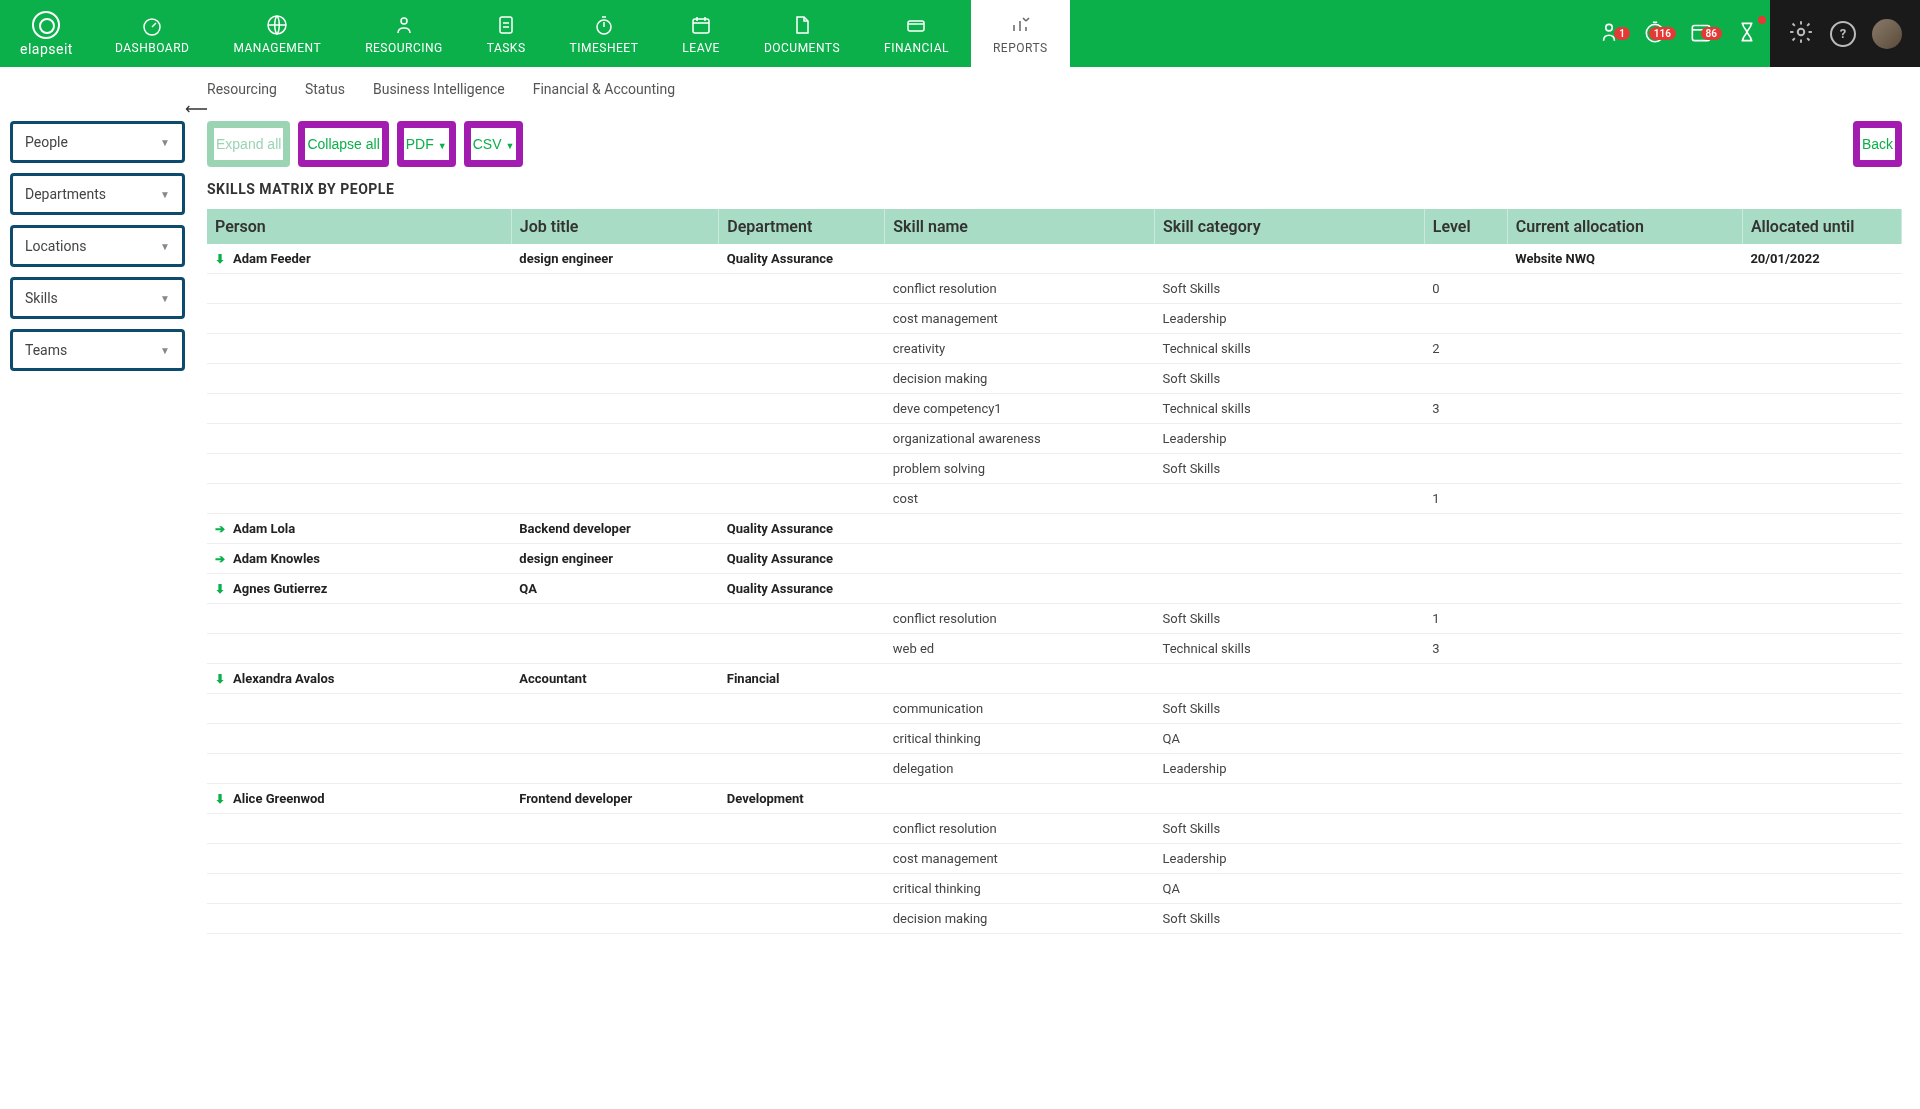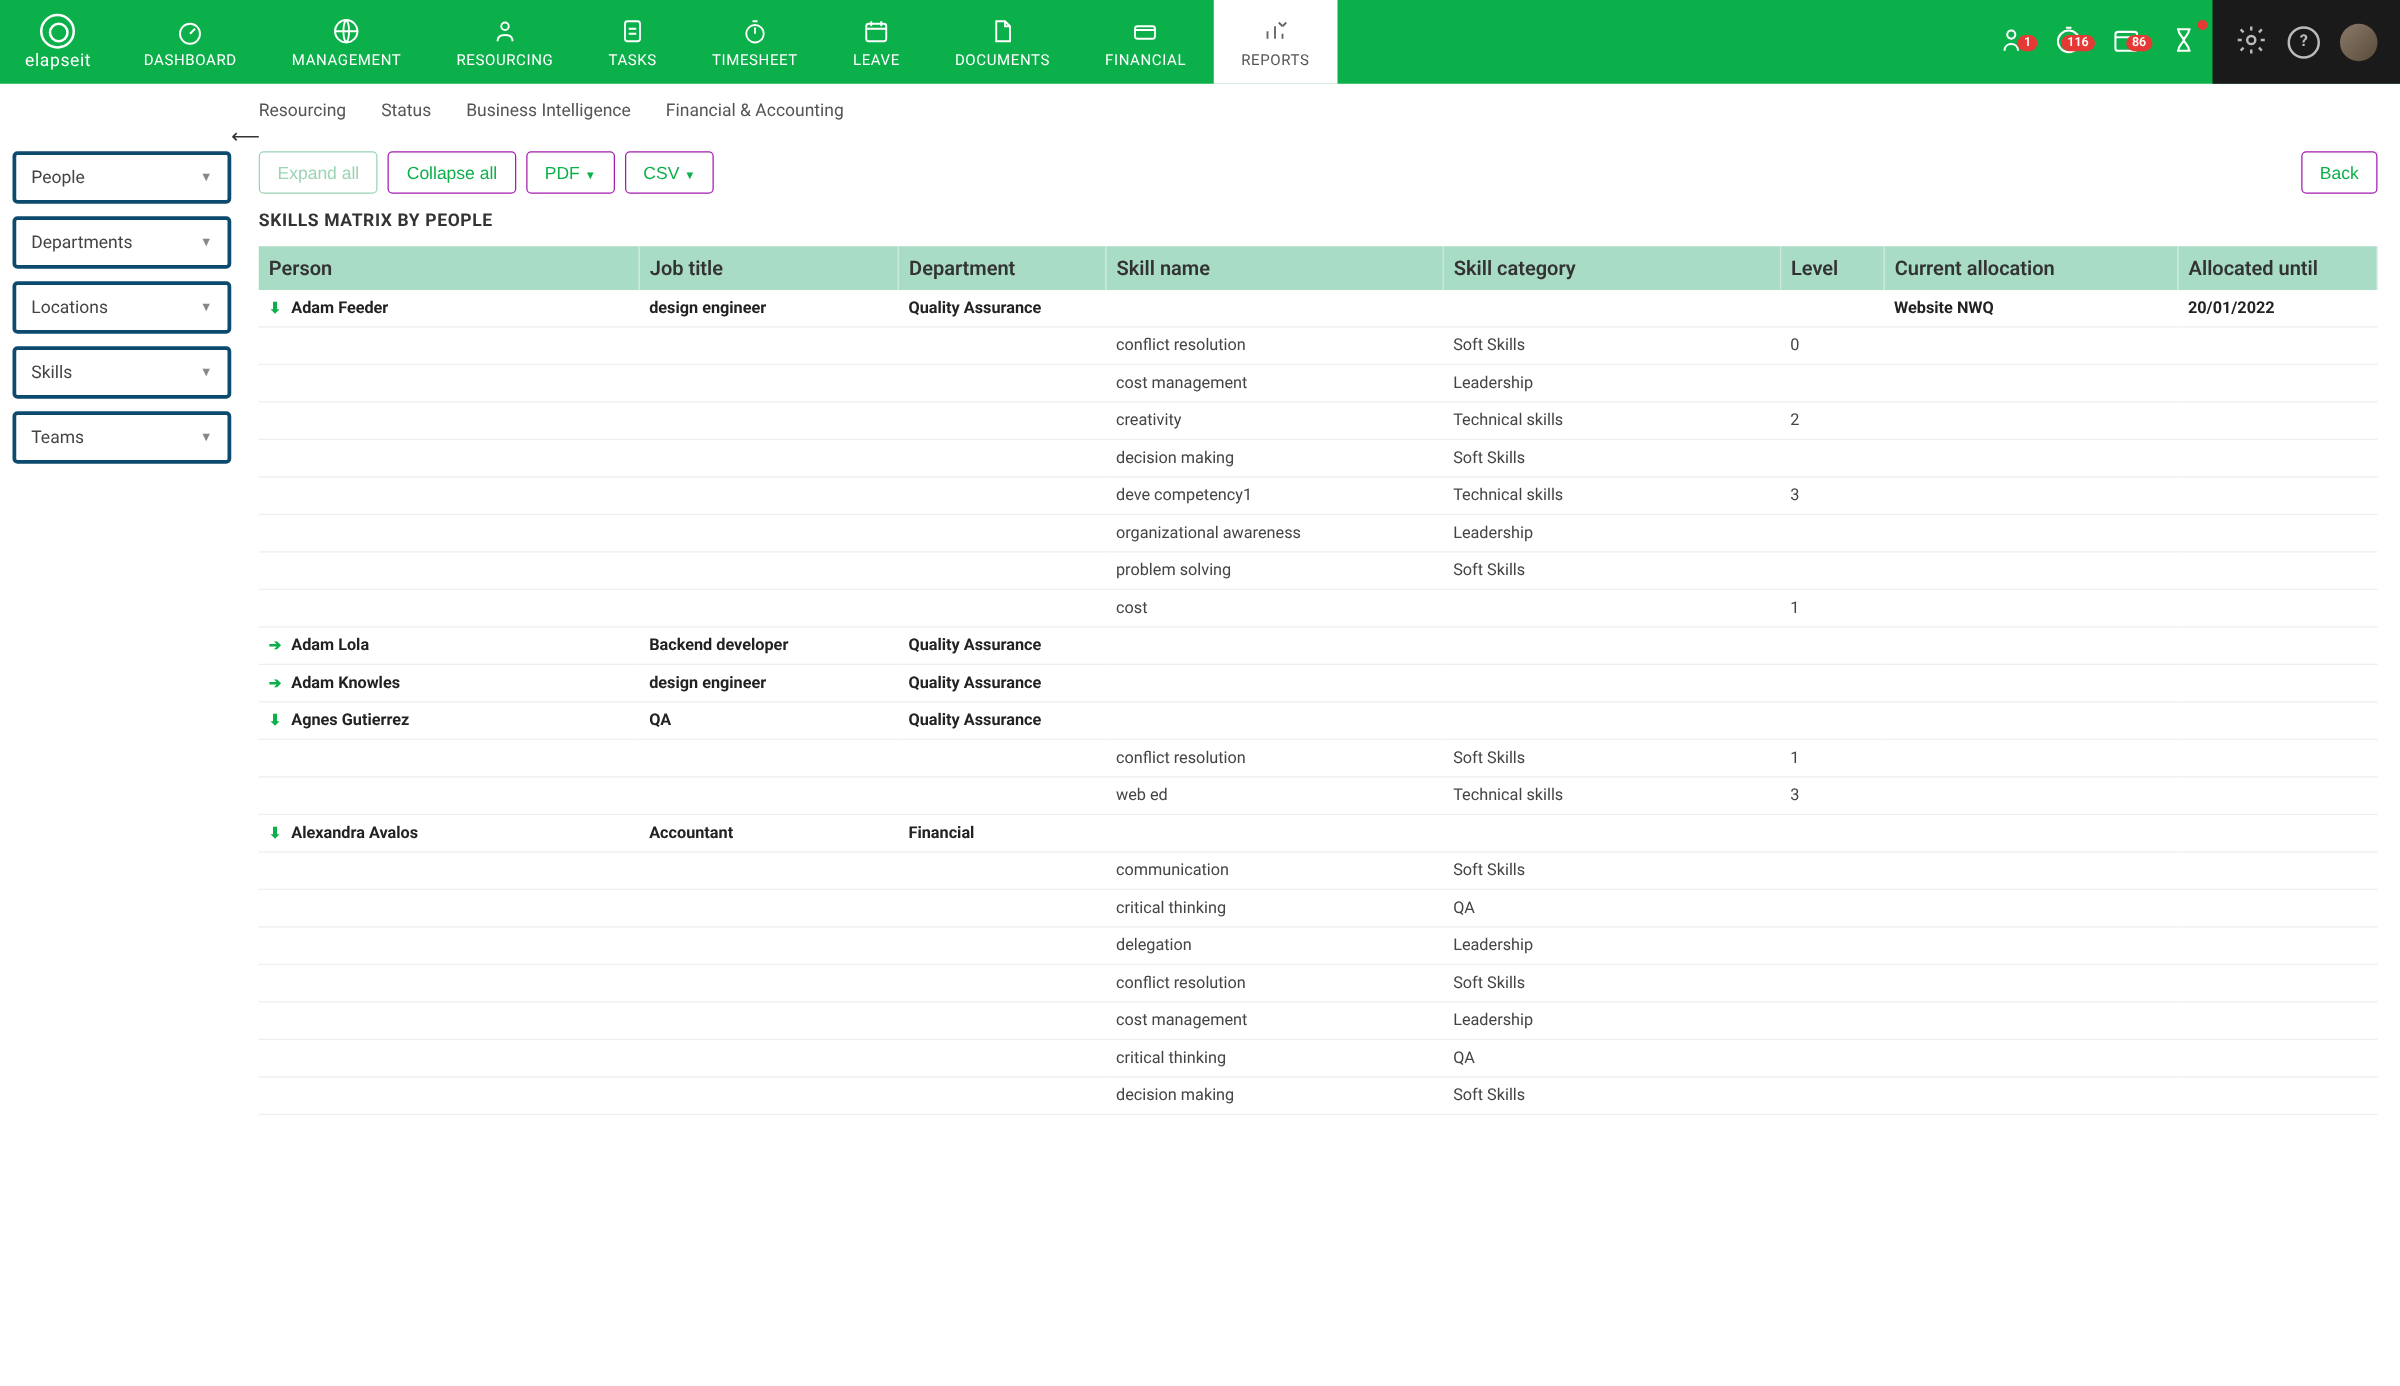--- a/index.html
+++ b/index.html
@@ -30,21 +30,21 @@
 
 
 .main { display: flex; }
 .sidebar { width: 195px; padding: 10px; }
 .filter-select { display: flex; align-items: center; justify-content: space-between; border: 3px solid #0c4a6e; border-radius: 4px; padding: 10px 12px; margin-bottom: 10px; background: #fff; cursor: pointer; font-size: 14px; color: #444; }
 .filter-select .caret { font-size: 10px; color: #888; }
 .content { flex: 1; padding: 10px 18px 20px 12px; }
 
 
 .toolbar { display: flex; align-items: center; gap: 8px; margin-bottom: 14px; }
-.btn { border: 1px solid #a21caf; background: #fff; color: #0cb04a; padding: 8px 14px; border-radius: 4px; cursor: pointer; font-size: 14px; }
+.btn { border: 7px solid #a21caf; background: #fff; color: #0cb04a; padding: 8px 2px; border-radius: 4px; cursor: pointer; font-size: 14px; }
 .btn.muted { color: #9ad4b3; border-color: #9ad4b3; }
 .btn-back { margin-left: auto; }
 .btn .caret { font-size: 9px; margin-left: 4px; }
 
 .page-title { font-size: 14px; font-weight: 700; letter-spacing: 0.5px; margin-bottom: 12px; color: #333; }
 
 
 table { width: 100%; border-collapse: collapse; font-size: 13px; }
 thead th { background: #a8dcc4; color: #333; text-align: left; padding: 8px 8px; font-weight: 600; font-size: 16px; border-right: 1px solid rgba(255,255,255,0.4); }
 tbody td { padding: 7px 8px; border-bottom: 1px solid #eee; color: #444; vertical-align: middle; }
@@ -424,20 +424,30 @@
           <tr>
             <td></td>
             <td></td>
             <td></td>
             <td>delegation</td>
             <td>Leadership</td>
             <td></td>
             <td></td>
             <td></td>
           </tr>
+          <tr class="person-row">
+            <td><span class="expand-icon">⬇</span><span>Alice Greenwod</span></td>
+            <td>Frontend developer</td>
+            <td>Development</td>
+            <td></td>
+            <td></td>
+            <td></td>
+            <td></td>
+            <td></td>
+          </tr>
           <tr>
             <td></td>
             <td></td>
             <td></td>
             <td>conflict resolution</td>
             <td>Soft Skills</td>
             <td></td>
             <td></td>
             <td></td>
           </tr>

